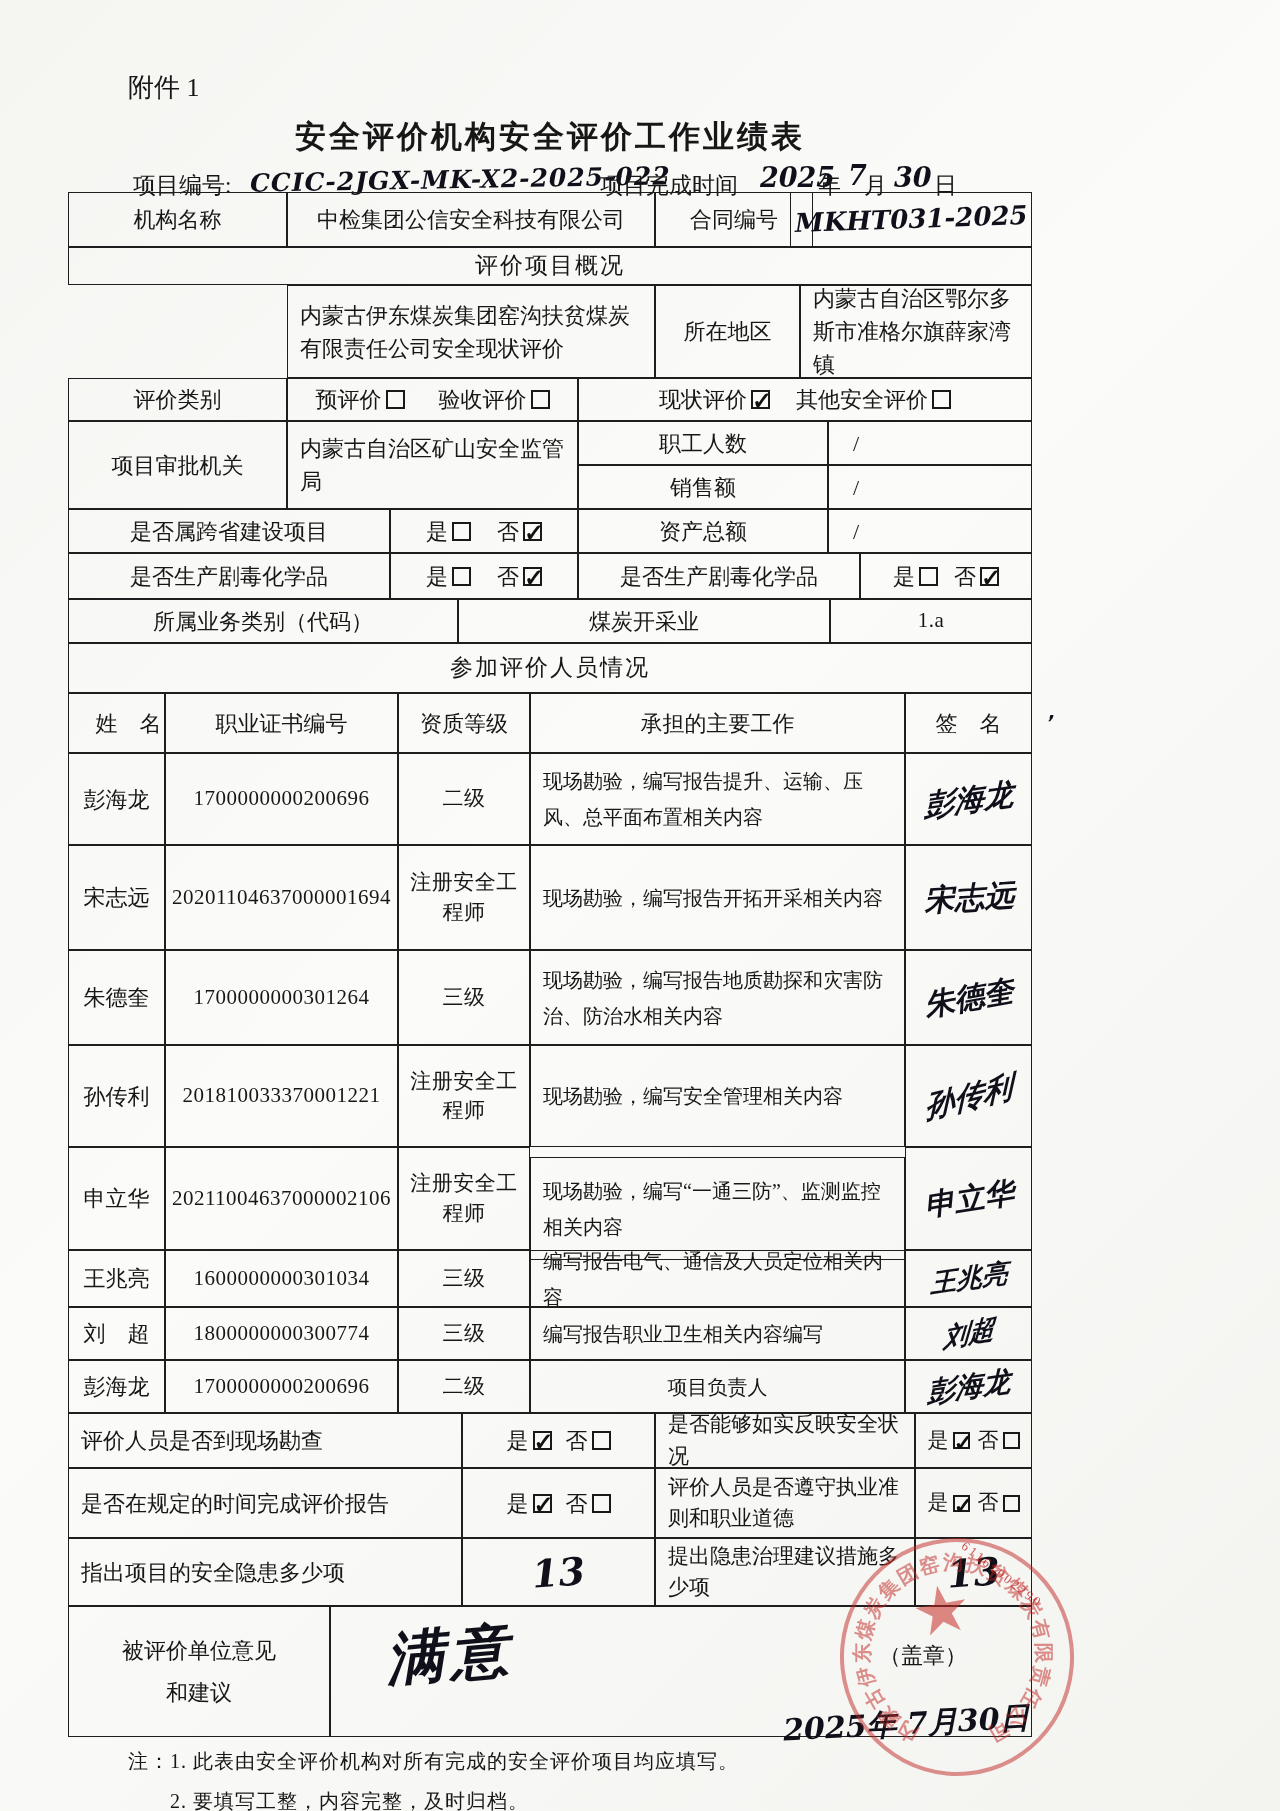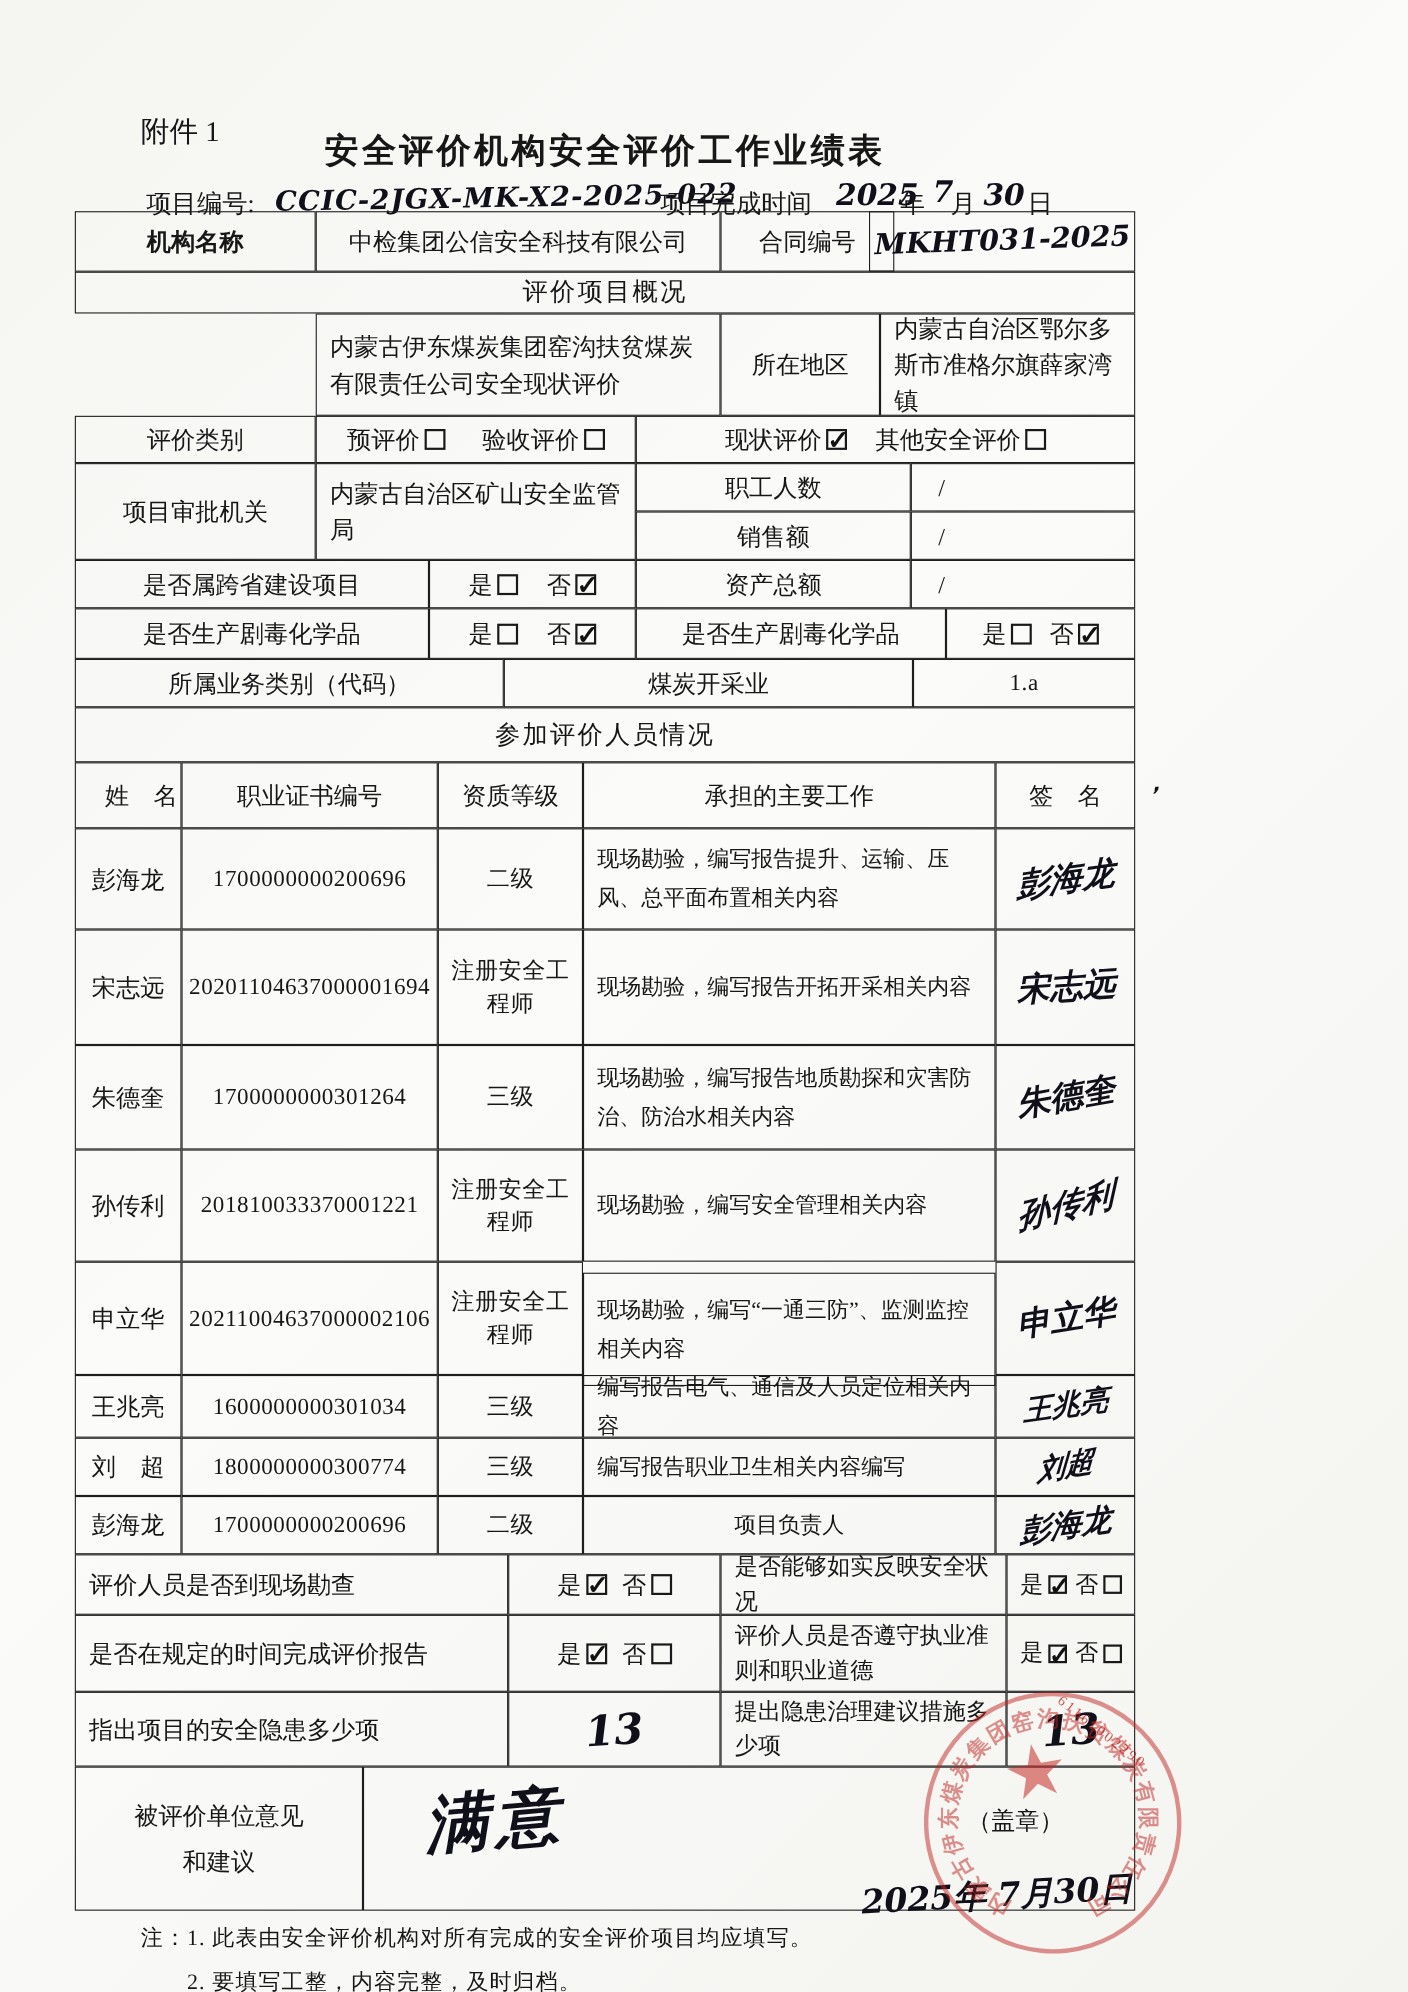--- a/index.html
+++ b/index.html
@@ -35,34 +35,34 @@
        font-size:20px;font-weight:700;color:rgba(192,36,32,.5);transform-origin:11px 104px;}
   .seal-serial{position:absolute;left:968px;top:1538px;font-size:13px;letter-spacing:2.5px;
        color:rgba(192,38,34,.8);transform:rotate(38deg);transform-origin:left top;pointer-events:none;}
   .note{font-size:20px;letter-spacing:1px;}
 </style>
 </head>
 <body>
 
 <div class="sheet">
 
-  <div class="abs" style="left:128px;top:70px;font-size:26px;margin-top:32px;">附件 1</div>
+  <div class="abs" style="left:128px;top:70px;font-size:26px;">附件 1</div>
   <div class="abs title" style="left:68px;top:116px;width:964px;">安全评价机构安全评价工作业绩表</div>
 
   <span class="abs prn" style="left:133px;top:170px;">项目编号:</span>
   <span class="abs hw" style="left:250px;top:165px;font-size:25px;letter-spacing:1px;transform:rotate(-1deg);">CCIC-2JGX-MK-X2-2025-022</span>
   <span class="abs prn" style="left:600px;top:170px;">项目完成时间</span>
   <span class="abs hw" style="left:760px;top:162px;font-size:27px;">2025</span>
   <span class="abs prn" style="left:818px;top:170px;">年</span>
   <span class="abs hw" style="left:848px;top:160px;font-size:27px;">7</span>
   <span class="abs prn" style="left:864px;top:170px;">月</span>
   <span class="abs hw" style="left:894px;top:162px;font-size:27px;">30</span>
   <span class="abs prn" style="left:934px;top:170px;">日</span>
 
-  <div class="cell" style="left:68px;top:192px;width:219px;height:55px;font-weight:bold;">机构名称</div>
+  <div class="cell" style="left:68px;top:192px;width:219px;height:55px;">机构名称</div>
   <div class="cell" style="left:287px;top:192px;width:368px;height:55px;">中检集团公信安全科技有限公司</div>
   <div class="cell" style="left:655px;top:192px;width:158px;height:55px;">合同编号</div>
   <div class="cell" style="left:790px;top:192px;width:242px;height:55px;">
     <span class="hw" style="font-size:26px;transform:rotate(-2deg);">MKHT031-2025</span>
   </div>
 
   <div class="cell sec" style="left:68px;top:247px;width:964px;height:38px;">评价项目概况</div>
 
   <div class="cell lft" style="left:287px;top:285px;width:368px;height:93px;">内蒙古伊东煤炭集团窑沟扶贫煤炭有限责任公司安全现状评价</div>
   <div class="cell" style="left:655px;top:285px;width:145px;height:93px;">所在地区</div>

